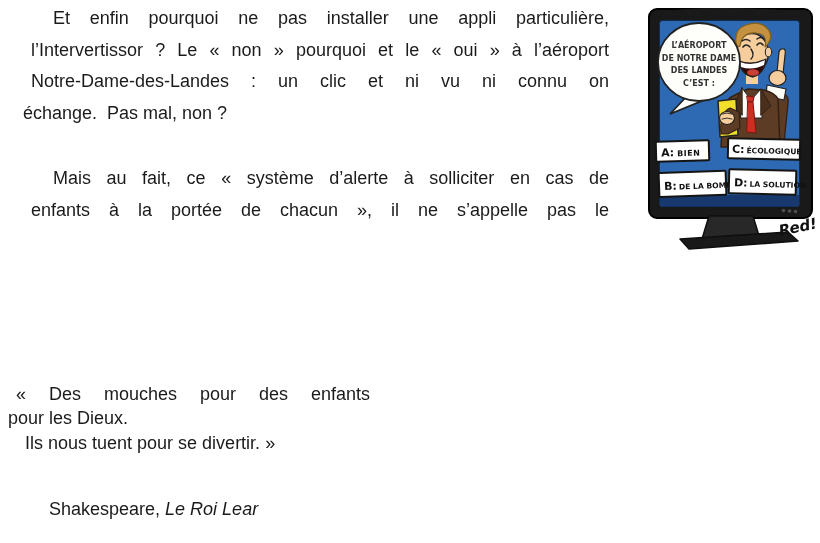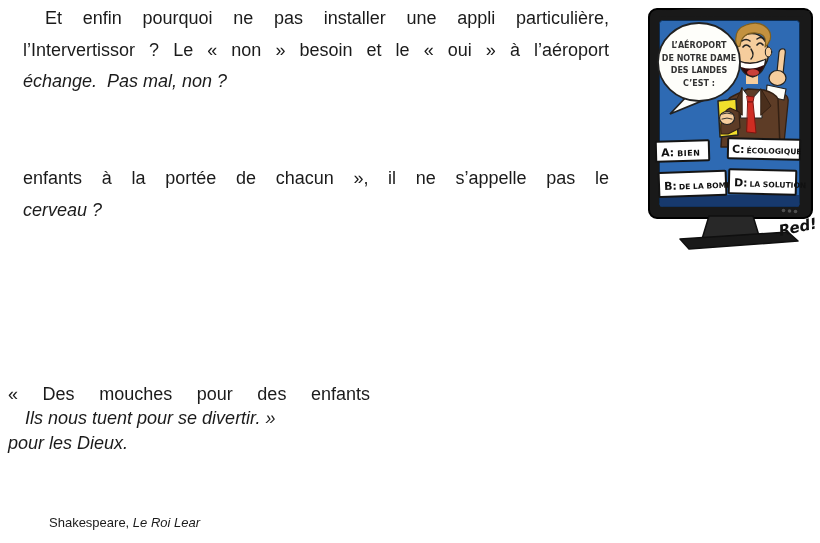--- a/index.html
+++ b/index.html
@@ -8,47 +8,48 @@
     background:#ffffff;
     font-family:"Liberation Sans","DejaVu Sans",sans-serif;
     color:#1b1b1b;
     position:relative;
     overflow:hidden;
   }
   .textblock { position:absolute; font-size:18px; }
   #p1 { left:23px; top:3px;   width:586px; line-height:31.7px; }
   #p2 { left:23px; top:163px; width:586px; line-height:31.7px; }
   #quote { left:8px; top:382px; width:362px; line-height:24.4px; }
-  #byline { left:49px; top:511px; font-size:13px; line-height:24px; }
-  .jline { text-align:justify; text-align-last:justify; }
-  .pline { white-space:pre-wrap;font-style:italic; }
+  #byline { left:49px; top:497px; font-size:18px; line-height:24px; }
+  .jline { text-align:justify; text-align-last:justify;margin-left:8px; }
+  .pline { white-space:pre-wrap; }
   .indent { text-indent:22px; }
   .indent-sm { padding-left:17px; }
   .byline-work { font-style:italic; }
   #cartoon { position:absolute; left:642px; top:0; width:175px; height:255px; }
   svg text { font-family:"DejaVu Sans","Liberation Sans",sans-serif; }
 </style>
 </head>
 <body>
 
 <div id="p1" class="textblock">
   <div class="jline indent">Et enfin pourquoi ne pas installer une appli particulière,</div>
-  <div class="jline">l’Intervertissor ? Le « non » besoin et le « oui » à l’aéroport</div>
+  <div class="jline">l’Intervertissor ? Le « non » pourquoi et le « oui » à l’aéroport</div>
+  <div class="jline">Notre-Dame-des-Landes : un clic et ni vu ni connu on</div>
   <div class="pline">échange.  Pas mal, non ?</div>
 </div>
 
 <div id="p2" class="textblock">
+  <div class="jline indent">Mais au fait, ce « système d’alerte à solliciter en cas de</div>
   <div class="jline">enfants à la portée de chacun », il ne s’appelle pas le</div>
-  <div class="pline">cerveau ?</div>
 </div>
 
 <div id="quote" class="textblock">
   <div class="jline">« Des mouches pour des enfants</div>
+  <div class="pline">pour les Dieux.</div>
   <div class="pline indent-sm">Ils nous tuent pour se divertir. »</div>
-  <div class="pline">pour les Dieux.</div>
 </div>
 
 <div id="byline" class="textblock">
   <span>Shakespeare, </span><span class="byline-work">Le Roi Lear</span>
 </div>
 
 <div id="cartoon">
 <svg viewBox="0 0 175 255" width="175" height="255" xmlns="http://www.w3.org/2000/svg">
 
   <g>

